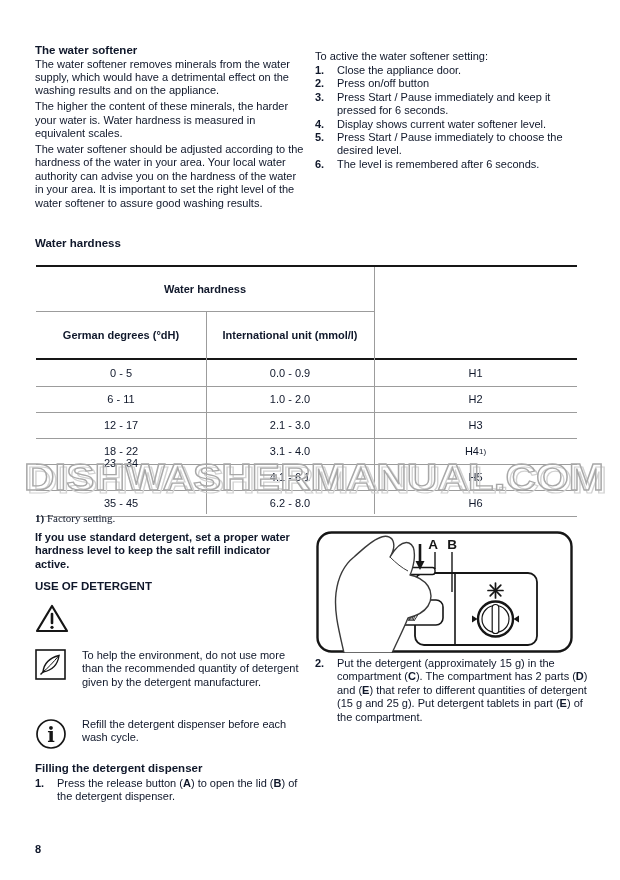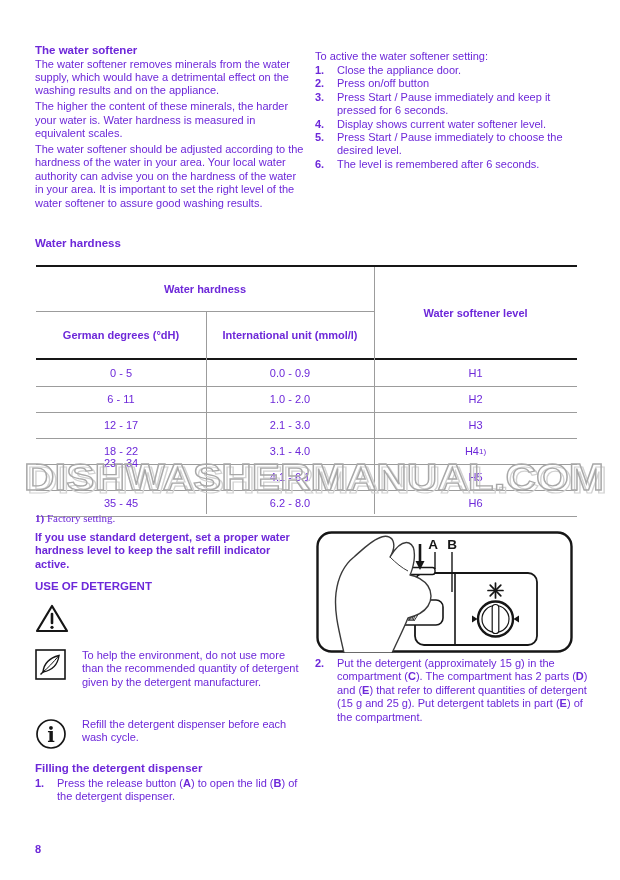--- a/index.html
+++ b/index.html
@@ -1,17 +1,17 @@
 <!DOCTYPE html>
 <html><head>
 <meta charset="utf-8">
 <style>
   html,body{margin:0;padding:0;background:#ffffff;}
   .page{position:relative;width:620px;height:880px;background:#ffffff;overflow:hidden;
-        font-family:"Liberation Sans", sans-serif;color:#6d28d9;}
+        font-family:"Liberation Sans", sans-serif;color:#0f172a;}
   .abs{position:absolute;}
   p{margin:0;}
   h2{margin:0;font-size:11.5px;line-height:13.5px;font-weight:bold;}
   .body-txt{font-size:11px;line-height:13.4px;}
   .para{margin-bottom:2.5px;}
   .b{font-weight:bold;}
   
   .col-left{left:35px;width:270px;}
   .col-right{left:315px;width:274px;}
   
@@ -80,21 +80,20 @@
         <span class="otxt">The level is remembered after 6 seconds.</span>
       </div>
     </div>
   </div>
 
   <h2 class="abs" style="left:35px;top:237px">Water hardness</h2>
 
   <div class="abs wtable">
 
     <div class="tcell thead" style="left:0;top:0;width:338px;height:44px">Water hardness</div>
-    <div class="tcell thead" style="left:338px;top:0;width:203px;height:91px">Water softener level</div>
     <div class="hline" style="left:0;top:44px;width:338px"></div>
     <div class="tcell thead" style="left:0;top:44px;width:170px;height:47px">German degrees (°dH)</div>
     <div class="tcell thead" style="left:170px;top:44px;width:168px;height:47px">International unit (mmol/l)</div>
     <div class="hline-bold" style="left:0;top:91px;width:541px"></div>
 
     <div class="vline" style="left:170px;top:44px;height:203px"></div>
     <div class="vline" style="left:338px;top:0;height:247px"></div>
 
     <div>
       <div class="tcell" style="left:0;top:93px;width:170px;height:26px">0 - 5</div>

